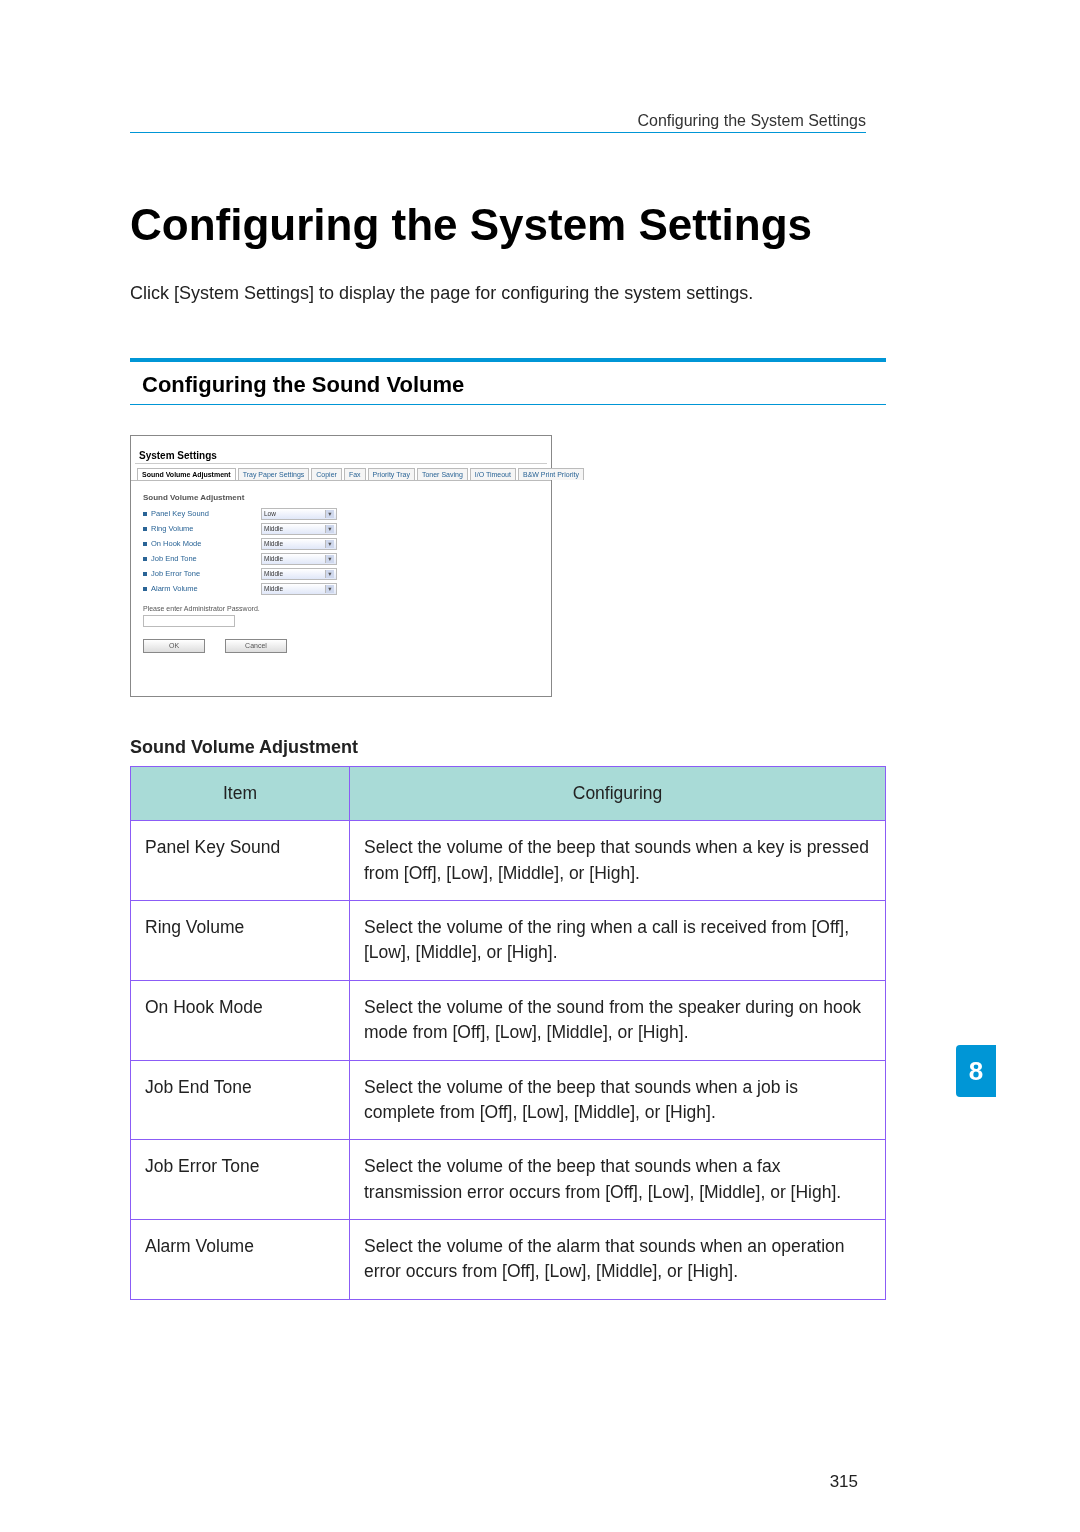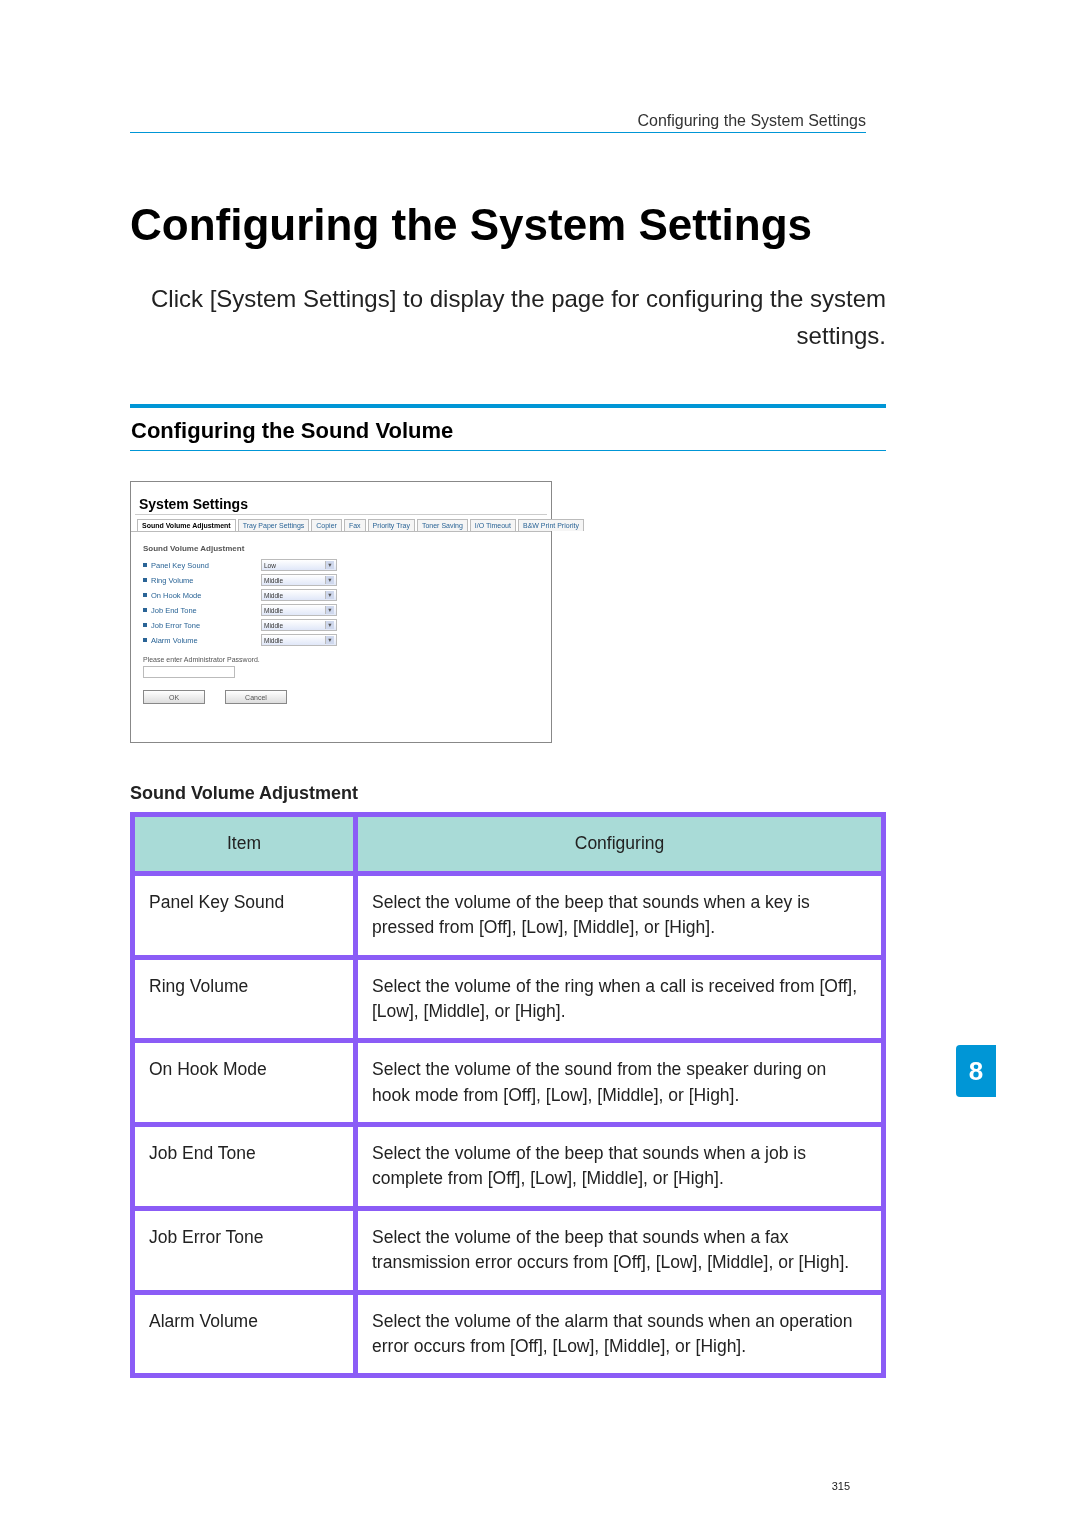--- a/index.html
+++ b/index.html
@@ -33,34 +33,33 @@
   .main {
     margin-top: 120px;
   }
   h1 {
     font-size: 44px;
     font-weight: bold;
     margin: 0 0 30px 0;
     color: #000;
   }
   p.body {
-    font-size: 24px;
+    font-size: 18px;
     line-height: 1.55;
     margin: 0 0 12px 0;
-    text-align: right;
   }
   .section-rule {
     margin-top: 50px;
     margin-bottom: 10px;
     border-top: 4px solid #0096d6;
   }
   h2 {
     font-size: 22px;
     font-weight: bold;
-    margin: 0 0 6px 1px;
+    margin: 0 0 6px 12px;
     color: #000;
   }
   .section-underline {
     border-top: 1px solid #0096d6;
     margin-bottom: 30px;
   }
 
   
   .embed {
     width: 420px;
@@ -69,21 +68,21 @@
     margin: 20px 0 40px 0;
     background: #fff;
     font-size: 9px;
     color: #555;
     position: relative;
     display: flex;
     flex-direction: column;
   }
   .embed-title {
     font-weight: bold;
-    font-size: 14px;
+    font-size: 10px;
     padding: 14px 8px 2px 8px;
     color: #000;
   }
   .embed-sep { border-top: 1px solid #ccc; margin: 0 4px; }
   .embed-tabs {
     display: flex;
     gap: 2px;
     padding: 4px 6px 0 6px;
     border-bottom: 1px solid #bbb;
   }
@@ -155,21 +154,21 @@
     font-weight: bold;
     font-size: 18px;
     margin-bottom: 8px;
   }
   table.maintable {
     border-collapse: collapse;
     width: 100%;
     font-size: 17.5px;
   }
   table.maintable th, table.maintable td {
-    border: 5px solid #8b5cf6;
+    border: 1px solid #8b5cf6;
     padding: 14px 14px;
     vertical-align: top;
     text-align: left;
     line-height: 1.45;
   }
   table.maintable th {
     background: #a9dbd7;
     font-weight: normal;
     text-align: center;
   }
@@ -187,22 +186,22 @@
     font-weight: bold;
     display: flex;
     align-items: center;
     justify-content: center;
     border-top-left-radius: 4px;
     border-bottom-left-radius: 4px;
   }
   .page-num {
     position: absolute;
     bottom: 40px;
-    right: 146px;
-    font-size: 11px;
+    right: 138px;
+    font-size: 17px;
   }
 </style>
 </head>
 <body>
 
 <div class="page">
   <div class="header-right">Configuring the System Settings</div>
   <div class="header-rule"></div>
 
   <div class="main">

